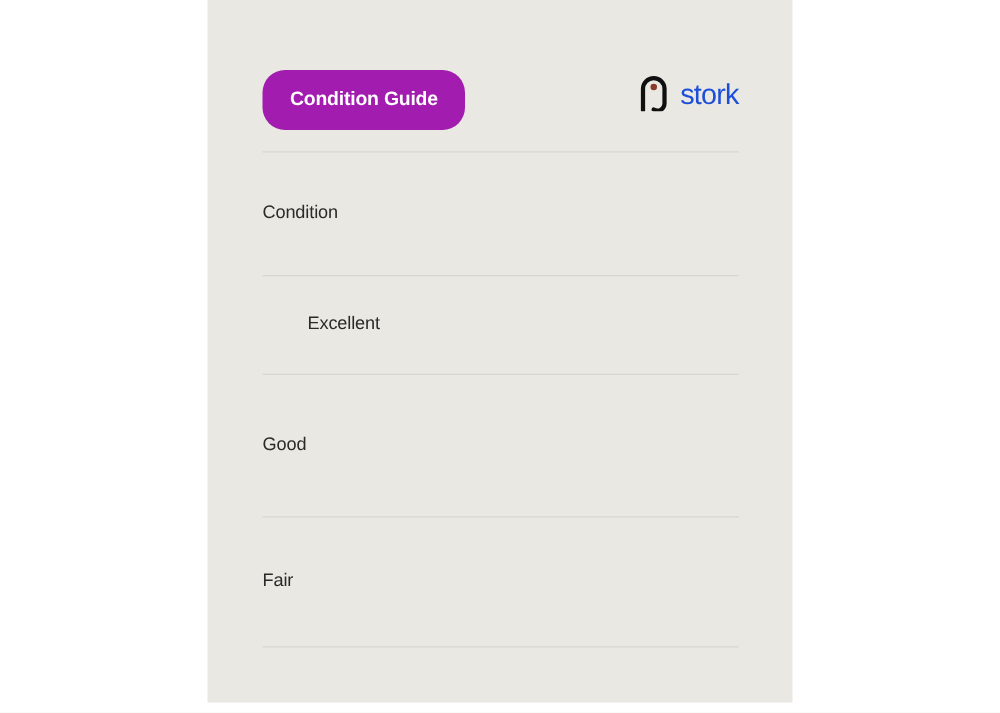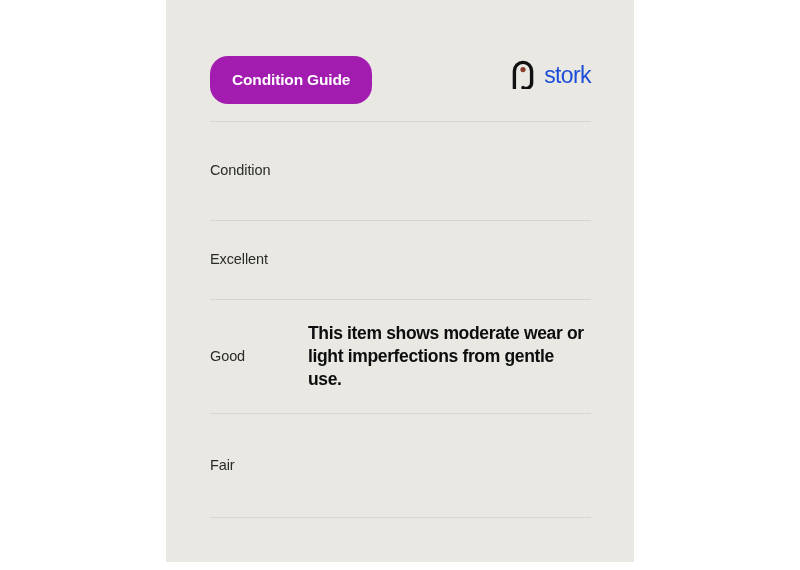--- a/index.html
+++ b/index.html
@@ -119,21 +119,21 @@
   .row-desc {
     flex: 1 1 auto;
     font-size: 17.5px;
     font-weight: bold;
     color: #0d0d0d;
     line-height: 1.33;
     letter-spacing: -0.35px;
   }
 
   .row-h98  { height: 98px; }
-  .row-h78  { height: 78px; }
+  .row-h78  { height: 78px; margin-left: 36px; }
   .row-h113 { height: 113px; }
   .row-h103 { height: 103px; }
 </style>
 </head>
 <body>
 
 <div class="stage">
 
   <div class="card">
 
@@ -164,21 +164,20 @@
       <div class="divider"></div>
 
       <div class="row row-h78">
         <div class="row-label">Excellent</div>
       </div>
 
       <div class="divider"></div>
 
       <div class="row row-h113">
         <div class="row-label">Good</div>
-        <div class="row-desc">This item shows moderate wear or light imperfections from gentle use.</div>
       </div>
 
       <div class="divider"></div>
 
       <div class="row row-h103">
         <div class="row-label">Fair</div>
       </div>
 
       <div class="divider"></div>
 

